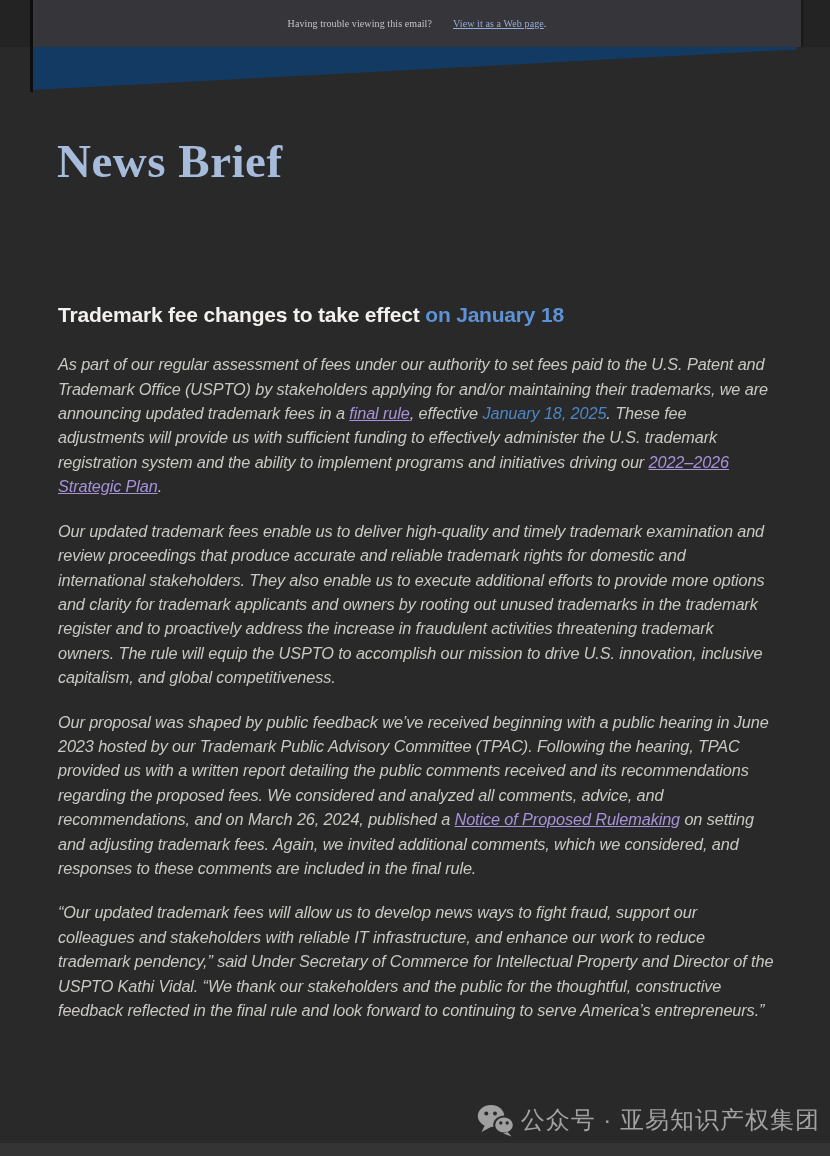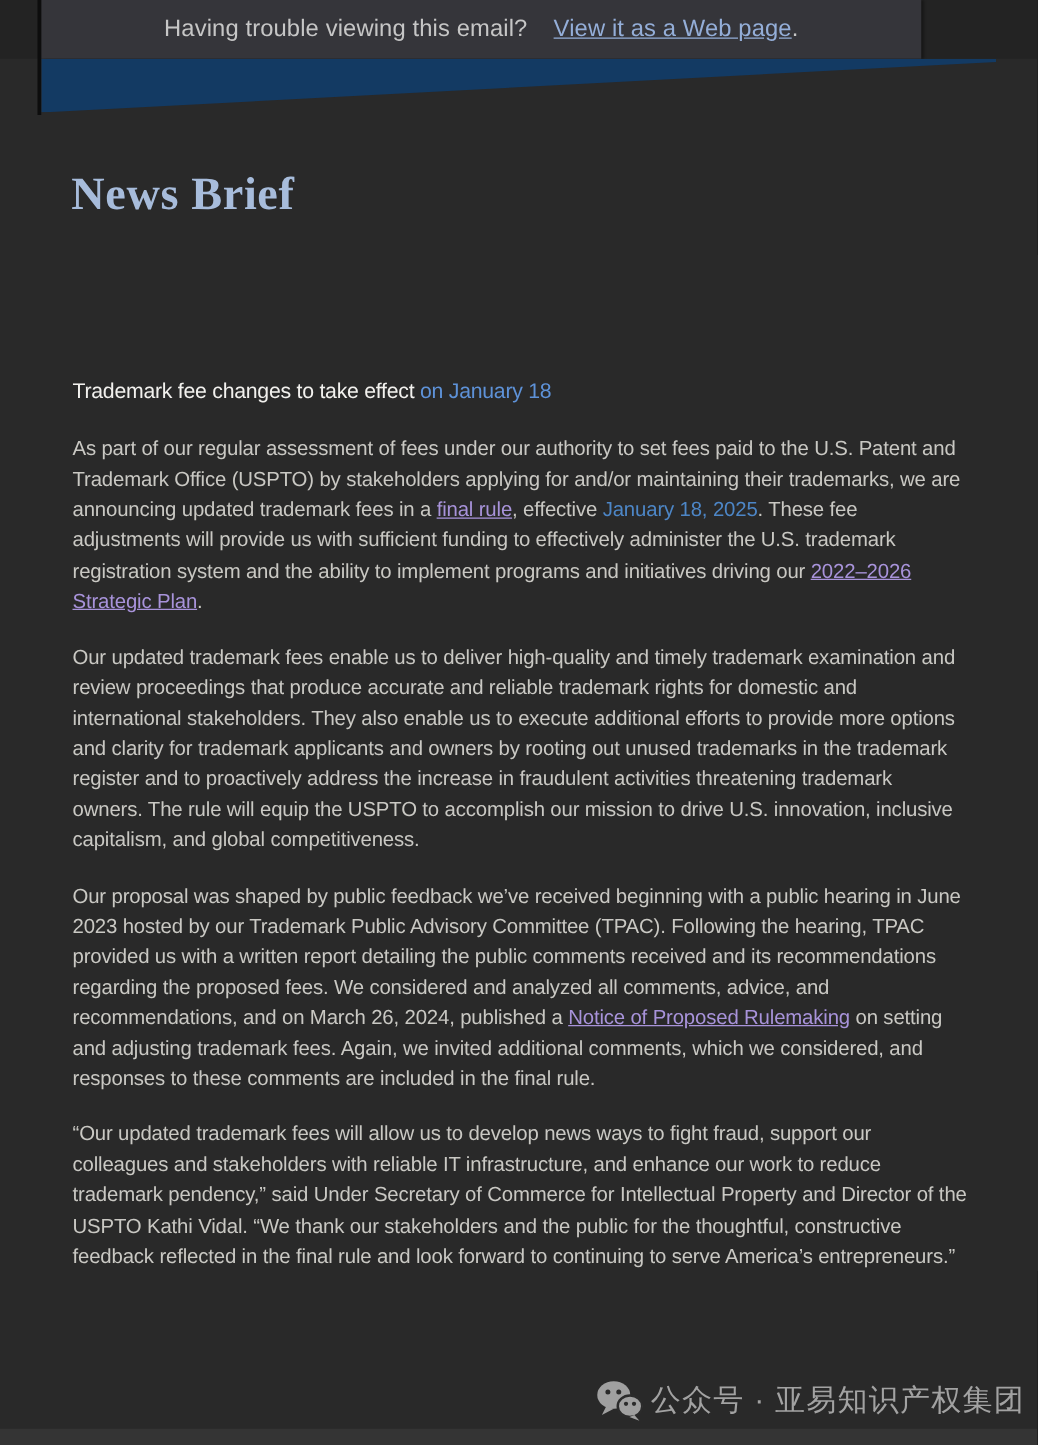--- a/index.html
+++ b/index.html
@@ -7,56 +7,57 @@
   .page {
     position:relative; width:830px; height:1156px; margin:0 auto;
     background:#292929; overflow:hidden;
     font-family:"Liberation Sans", sans-serif;
   }
   .topbar-outer {
     position:absolute; top:0; left:0; width:830px; height:47px;
     background:#232323;
   }
   .topbar {
-    position:absolute; top:0; left:33px; width:704px; height:47px;
+    position:absolute; top:0; left:33px; width:768px; height:47px;
     background:#35353a; display:flex; align-items:center; justify-content:center;
-    font-size:19px; color:#c6c6c6; letter-spacing:0.1px;
+    font-size:10px; color:#c6c6c6; letter-spacing:0.1px;
     box-shadow:2px 0 2px rgba(0,0,0,0.35);
+    font-family:Liberation Serif, serif;
   }
   .edge-shadow-left {
     position:absolute; left:30px; top:0; width:3px; height:92px; background:#0d0d0d;
   }
   .topbar a { margin-left:21px; }
   a.plink {
     color:#a893da; text-decoration:underline; cursor:pointer;
   }
   a.blink {
     color:#94aed8; text-decoration:underline; cursor:pointer;
   }
   .wedge {
     position:absolute; left:33px; top:47px; width:764px; height:43px;
     background:#133a63;
     clip-path:polygon(0 0, 100% 0, 100% 6%, 0 100%);
   }
   .masthead {
     position:absolute; left:57px; top:134px;
     font-family:"Liberation Serif", serif; font-weight:bold;
-    font-size:37px; color:#a7bcdb; letter-spacing:0.5px;
+    font-size:47px; color:#a7bcdb; letter-spacing:0.5px;
   }
   .article {
     position:absolute; left:58px; top:302px; width:716px;
   }
   .article h2 {
-    font-size:17px; line-height:1.25; font-weight:normal;
+    font-size:21px; line-height:1.25; font-weight:bold;
     color:#f2f1ee; letter-spacing:-0.2px; margin:0 0 24px 0;
   }
   .article h2 .hl { color:#5e92d8; }
   .article p {
     font-size:16.3px; line-height:24.4px; color:#c9c8c3;
-    letter-spacing:-0.12px; margin:0 0 20px 0;
+    letter-spacing:-0.12px; margin:0 0 20px 0;font-style:italic;
   }
   .bdate { color:#4d86c6; }
   .watermark {
     position:absolute; right:10px; top:1104px; height:38px;
     display:flex; align-items:flex-start; gap:7px;
     color:#a2a2a2; font-size:24px; letter-spacing:1px; z-index:5;
   }
   .wechat-icon { width:37px; height:33px; display:block; }
   .bottom-strip {
     position:absolute; left:0; bottom:0; width:830px; height:13px;

